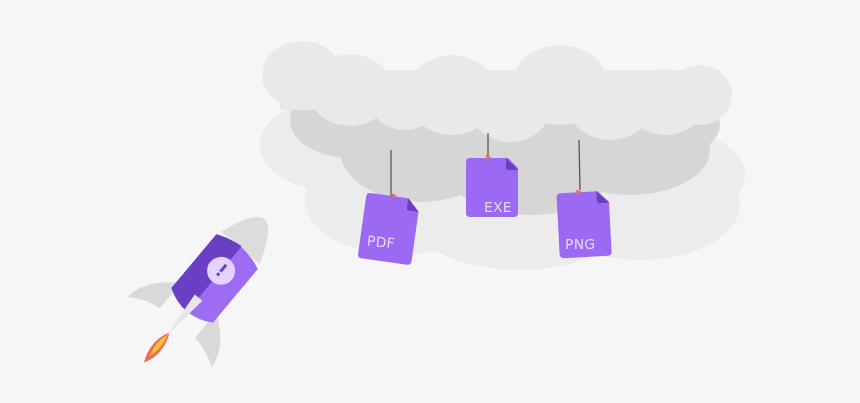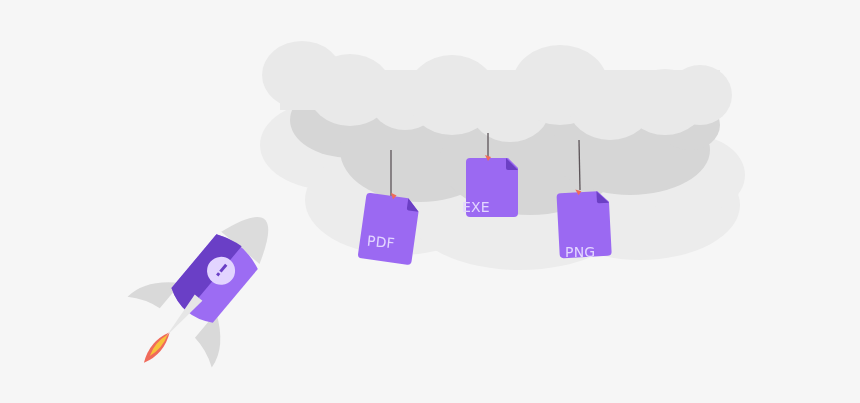--- a/index.html
+++ b/index.html
@@ -80,14 +80,14 @@
 
     <path d="M200 300 l5 50 l5 -50z" fill="#e6e6e6"></path>
 
     <circle cx="205" cy="265" r="14" fill="#e2d4ff"></circle>
     <rect x="203.5" y="257" width="3" height="9" fill="#6a3fc6"></rect>
     <rect x="203.5" y="268" width="3" height="3" fill="#6a3fc6"></rect>
   </g>
 </svg>
 
 <span class="label" style="left:367px;top:234px;transform:rotate(6deg);">PDF</span>
-<span class="label" style="left:462px;top:199px;">EXE</span>
-<span class="label" style="left:565px;top:244px;">PNG</span>
+<span class="label" style="left:484px;top:199px;">EXE</span>
+<span class="label" style="left:565px;top:236px;">PNG</span>
 
 </body></html>

